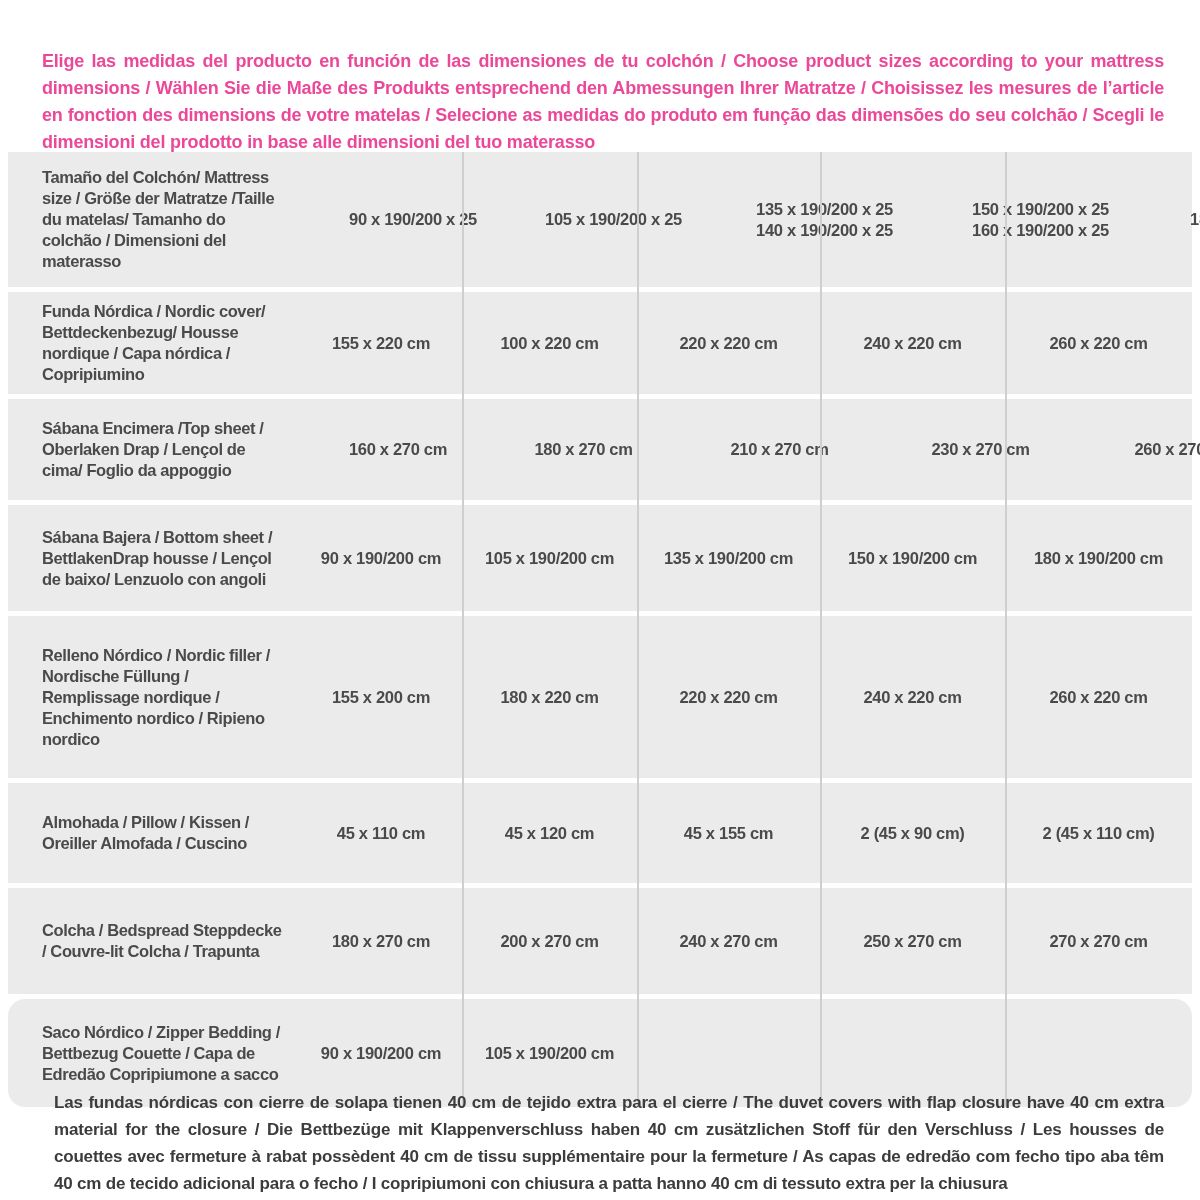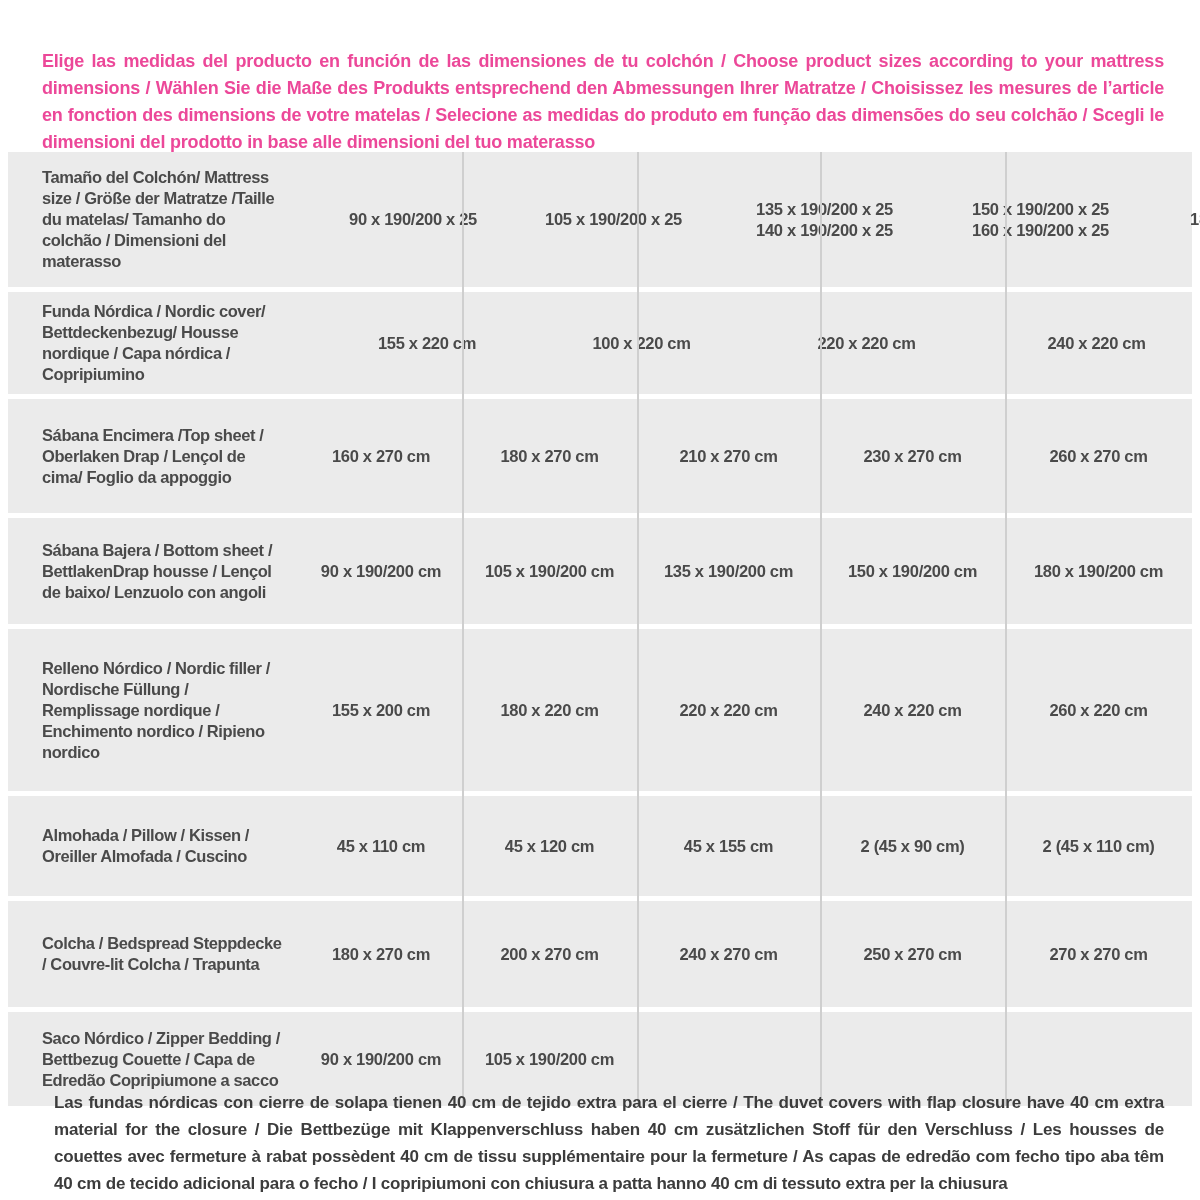--- a/index.html
+++ b/index.html
@@ -43,27 +43,27 @@
     display: flex;
     flex-direction: column;
     gap: 5px;
   }
   .t-row {
     display: grid;
     grid-template-columns: 292px 162px 175px 183px 185px 187px;
     background: #ebebeb;
   }
   .t-row.h-header  { height: 135px; gap: 32px; }
-  .t-row.h-row1    { height: 102px; gap: 46px; }
-  .t-row.h-row2    { height: 114px; }
+  .t-row.h-row1    { height: 102px; }
+  .t-row.h-row2    { height: 101px; gap: 17px; }
   .t-row.h-row3    { height: 106px; }
   .t-row.h-row4    { height: 162px; }
   .t-row.h-row5    { height: 100px; }
   .t-row.h-row6    { height: 106px; }
-  .t-row.h-row7    { height: 94px;  }
+  .t-row.h-row7    { height: 108px; border-radius: 17px;  }
   .cell {
     display: flex;
     align-items: center;
     justify-content: center;
     text-align: center;
     font-size: 16.5px;
     line-height: 21px;
     letter-spacing: -0.3px;
     color: #4a4a4a;
     padding: 4px 8px;

